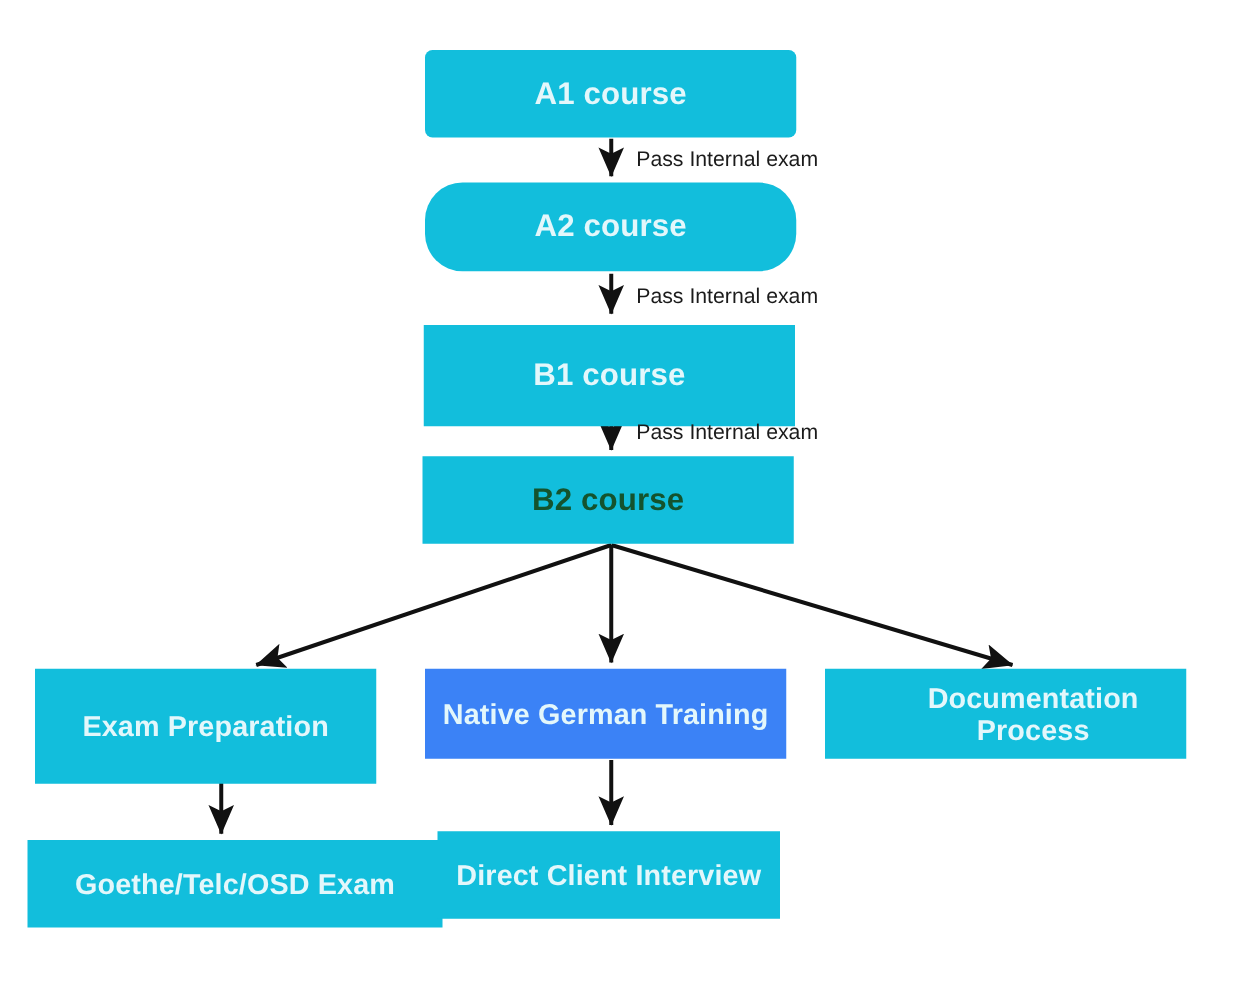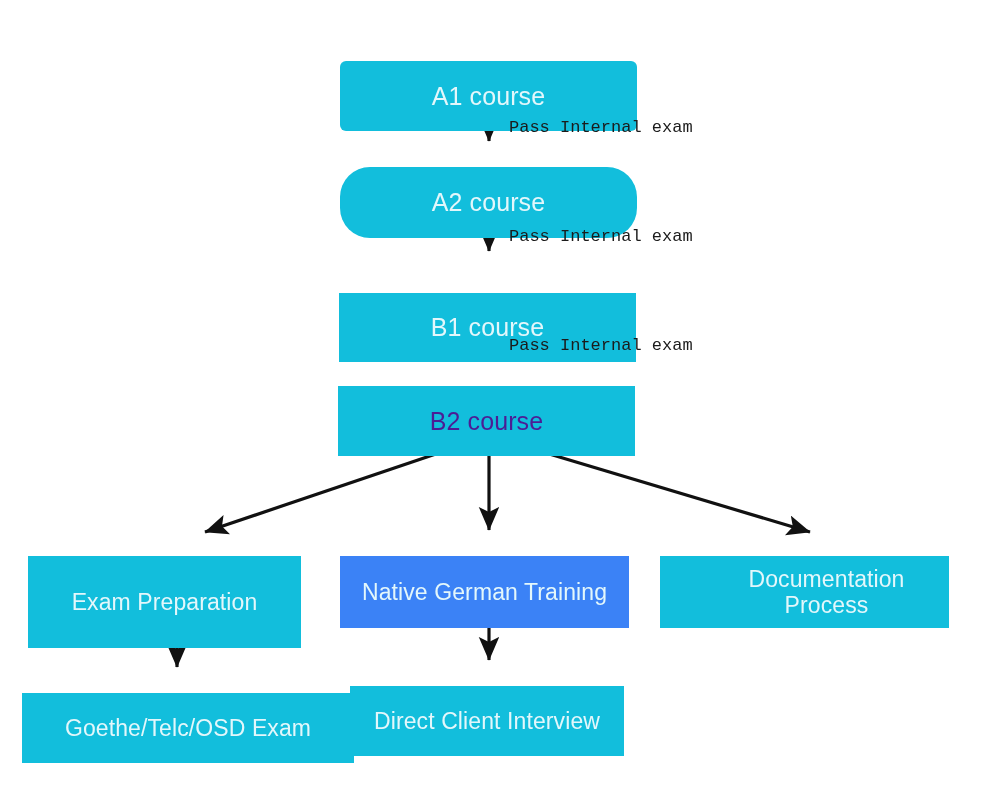--- a/index.html
+++ b/index.html
@@ -19,49 +19,48 @@
     overflow: hidden;
   }
   .node {
     position: absolute;
     display: flex;
     align-items: center;
     justify-content: center;
     box-sizing: border-box;
     color: #e3f7fb;
     font-family: "Liberation Sans", sans-serif;
-    font-weight: 400;
+    font-weight: 700;
     letter-spacing: 0.1px;
     text-align: center;
     line-height: 1.15;
     user-select: none;
-    margin-top: 21px;
   }
   .node.round { border-radius: 6px; }
   .node.sharp { border-radius: 0px; }
 
   
   #node-a1 { left: 340px; top: 40px;  width: 297px; height: 70px; font-size: 25px; }
   #node-a2 { left: 340px; top: 146px; width: 297px; height: 71px; font-size: 25px; }
-  #node-b1 { left: 339px; top: 272px; width: 297px; height: 69px; font-size: 25px; }
+  #node-b1 { left: 339px; top: 260px; width: 297px; height: 81px; font-size: 25px; }
   #node-b2 { left: 338px; top: 365px; width: 297px; height: 70px; font-size: 25px; }
 
   
   #node-exam-prep    { left: 28px;  top: 535px; width: 273px; height: 92px; font-size: 23px; }
   #node-native-train { left: 340px; top: 535px; width: 289px; height: 72px; font-size: 23px; }
   #node-doc-process  { left: 660px; top: 535px; width: 289px; height: 72px; font-size: 23px; }
 
   
   #node-goethe    { left: 22px;  top: 672px; width: 332px; height: 70px; font-size: 23px; }
   #node-interview { left: 350px; top: 665px; width: 274px; height: 70px; font-size: 23px; }
 
   .edge-label {
     position: absolute;
     color: #1b1b1b;
-    font-family: Liberation Mono, monospace;
+    font-family: Liberation Sans, sans-serif;
     font-size: 17px;
     white-space: nowrap;
     user-select: none;
   }
   #label-a1-a2 { left: 509px; top: 118px; }
   #label-a2-b1 { left: 509px; top: 227px; }
   #label-b1-b2 { left: 509px; top: 336px; }
 
   #edges {
     position: absolute;
@@ -99,21 +98,21 @@
 
     <line x1="489" y1="608" x2="489" y2="660" stroke="#111111" stroke-width="3.2" marker-end="url(#arrowhead)"></line>
   </svg>
 
   <div class="node round" id="node-a1" style="background: rgb(18, 190, 220); color: rgb(227, 247, 251);">A1 course</div>
 
   <div class="node round" id="node-a2" style="background: rgb(18, 190, 220); color: rgb(227, 247, 251); border-radius: 30px;">A2 course</div>
 
   <div class="node sharp" id="node-b1" style="background: rgb(18, 190, 220); color: rgb(227, 247, 251);">B1 course</div>
 
-  <div class="node sharp" id="node-b2" style="background: rgb(18, 190, 220); color: #4c1d95;">B2 course</div>
+  <div class="node sharp" id="node-b2" style="background: rgb(18, 190, 220); color: #14532d;">B2 course</div>
 
   <div class="node sharp" id="node-exam-prep" style="background: rgb(18, 190, 220); color: rgb(227, 247, 251);">Exam Preparation</div>
 
   <div class="node sharp" id="node-native-train" style="background: #3b82f6; color: rgb(227, 247, 251);">Native German Training</div>
 
   <div class="node sharp" id="node-doc-process" style="background: rgb(18, 190, 220); color: rgb(227, 247, 251); padding-left: 44px;">Documentation Process</div>
 
   <div class="node sharp" id="node-goethe" style="background: rgb(18, 190, 220); color: rgb(227, 247, 251);">Goethe/Telc/OSD Exam</div>
 
   <div class="node sharp" id="node-interview" style="background: rgb(18, 190, 220); color: rgb(227, 247, 251);">Direct Client Interview</div>

